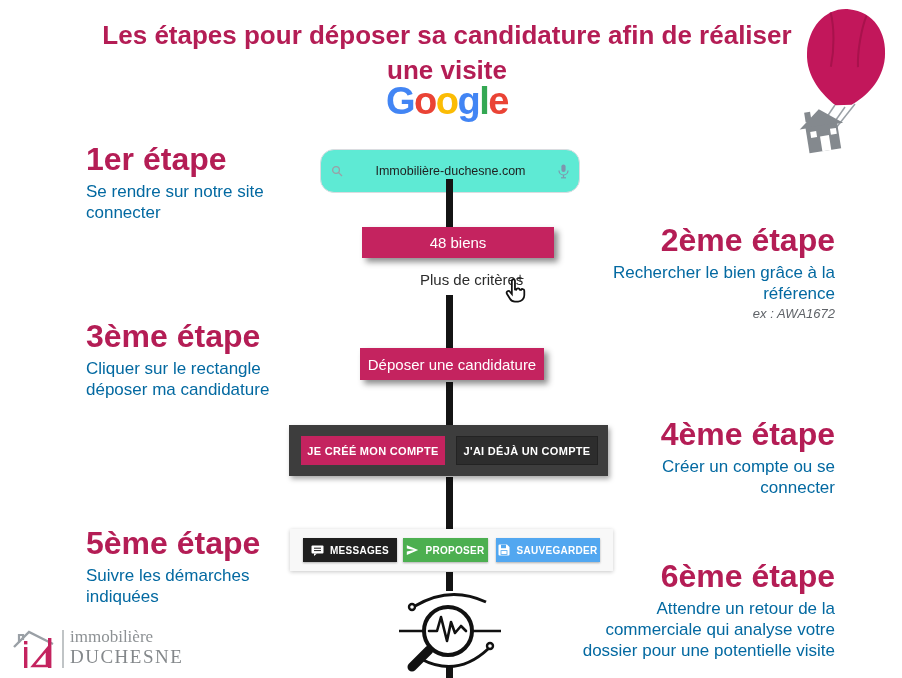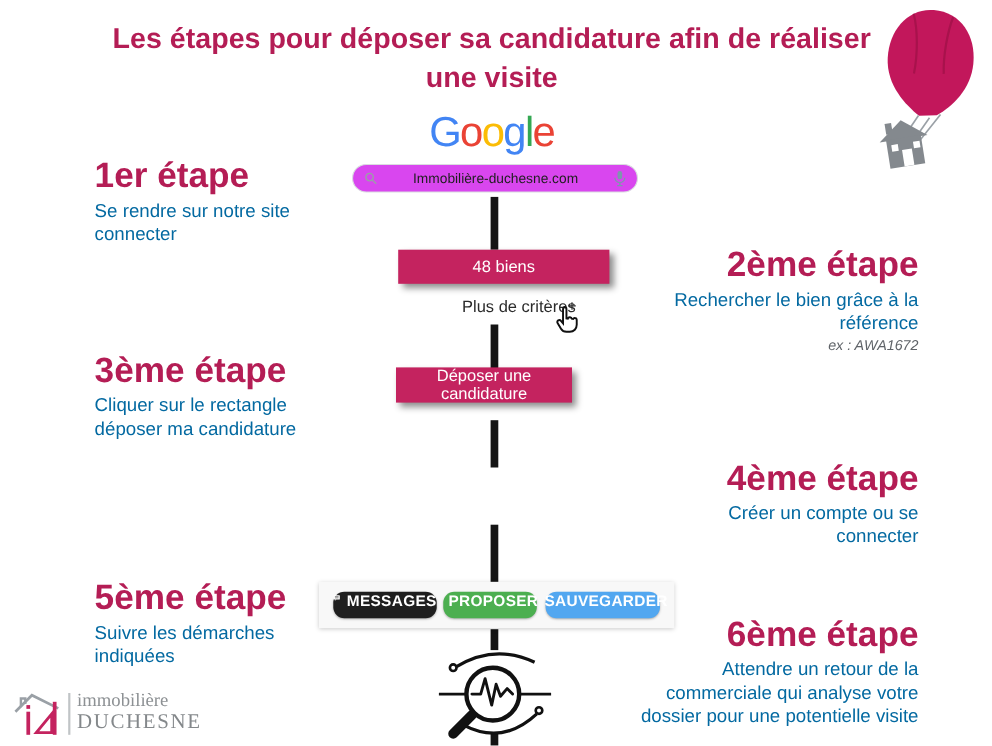--- a/index.html
+++ b/index.html
@@ -8,43 +8,43 @@
     position:relative; width:902px; height:678px; background:#ffffff;
     font-family:"Liberation Sans","DejaVu Sans",sans-serif; overflow:hidden;
   }
   
   .title {
     position:absolute; left:57px; top:18px; width:780px; text-align:center;
     color:#b41d55; font-weight:700; font-size:26px; line-height:35px;
   }
   
   .google {
-    position:absolute; left:297px; top:100px; width:300px; text-align:center;
-    font-size:38px; font-weight:400; letter-spacing:-1.5px;
+    position:absolute; left:297px; top:80px; width:300px; text-align:center;
+    font-size:38px; font-weight:700; letter-spacing:-1.5px;
   }
   .g-blue{color:#4285F4}.g-red{color:#EA4335}.g-yellow{color:#FBBC05}.g-green{color:#34A853}
   
   .searchbar{
-    position:absolute; left:320px; top:149px; width:260px; height:26px;
-    border:1px solid #dadce0; border-radius:14px; background:#d946ef;
+    position:absolute; left:320px; top:149px; width:260px; height:44px;
+    border:1px solid #dadce0; border-radius:14px; background:#5eead4;
     display:flex; align-items:center; padding:0 10px;
   }
   .searchbar .value{ flex:1; text-align:center; font-size:12.5px; color:#1f1f1f; }
   
   .tl{ position:absolute; left:446px; width:7px; background:#141414; }
   .tl1{top:179px;height:48px}.tl2{top:295px;height:53px}.tl3{top:382px;height:43px}
   .tl4{top:477px;height:52px}.tl5{top:572px;height:19px}.tl6{top:667px;height:11px}
   
   .pinkbtn{
     position:absolute; background:#c4235f; color:#fff; font-size:15px;
     display:flex; align-items:center; justify-content:center;
     box-shadow:4px 4px 6px rgba(0,0,0,.45); border:none; cursor:pointer;
   }
   .btn-biens{ left:362px; top:227px; width:192px; height:31px; }
-  .btn-candidature{ left:360px; top:334px; width:160px; height:32px; }
+  .btn-candidature{ left:360px; top:348px; width:184px; height:32px; }
   
   .criteres{ position:absolute; left:420px; top:271px; font-size:15px; color:#2b2b2b; cursor:pointer; }
   .criteres-plus{ position:absolute; left:516px; top:270px; font-size:14px; color:#2b2b2b; }
   .cursor-icon{ position:absolute; left:503px; top:277px; }
   
   .account-bar{
     position:absolute; left:289px; top:425px; width:319px; height:51px;
     background:#3d3d3d; box-shadow:2px 3px 5px rgba(0,0,0,.35);
   }
   .acc-btn{
@@ -53,23 +53,23 @@
     border:none; cursor:pointer;
   }
   .acc-create{ left:12px; width:144px; background:#c4235f; }
   .acc-have{ left:167px; width:142px; background:#2d2d2d; border:1px solid #232323; }
   
   .strip{
     position:absolute; left:290px; top:529px; width:323px; height:42px;
     background:#f8f8f8; box-shadow:0 1px 4px rgba(0,0,0,.22);
   }
   .strip-btn{
-    position:absolute; top:9px; height:24px; border-radius:10px; color:#fff;
-    font-size:14px; font-weight:700; letter-spacing:.3px;
-    display:flex; justify-content:center; gap:6px;
+    position:absolute; top:9px; height:24px; border-radius:0; color:#fff;
+    font-size:10px; font-weight:700; letter-spacing:.3px;
+    display:flex; align-items:center; justify-content:center; gap:6px;
     border:none; cursor:pointer; box-shadow:0 1px 2px rgba(0,0,0,.3);
   }
   .sb-messages{ left:13px; width:94px;  background:#1f1f1f; }
   .sb-proposer{ left:113px; width:85px; background:#4caf50; }
   .sb-sauvegarder{ left:206px; width:104px; background:#52a7f0; }
   
   .step{ position:absolute; }
   .step h2{ font-size:32px; font-weight:700; color:#b41d55; line-height:30px; }
   .step .body{ margin-top:7px; font-size:17px; color:#0369a1; line-height:21px; }
   .step .note{ font-size:13px; font-style:italic; color:#5f6368; margin-top:2px; }
@@ -147,20 +147,24 @@
   <button class="pinkbtn btn-biens">48 biens</button>
 
   <span class="criteres">Plus de critères</span>
   <span class="criteres-plus">+</span>
   <svg class="cursor-icon" width="26" height="28" viewBox="0 0 24 27">
     <path d="M9 2 c1.1 0 2 .9 2 2 v8 l1.2 .2 c.3-.8 1-1.3 1.9-1.2 .8 .1 1.4 .6 1.6 1.3 l1.1 .2 c.3-.6 1-1 1.7-.9 .9 .1 1.5 .8 1.5 1.7 v4.3 c0 3.4-2.5 6.1-6 6.1 h-3 c-2 0-3.8-1-4.8-2.7 l-3-4.9 c-.5-.8-.2-1.9 .6-2.4 .8-.5 1.8-.3 2.4 .5 l1.8 2.2 V4 c0-1.1 .9-2 2-2 z" fill="#ffffff" stroke="#111111" stroke-width="1.7"></path>
   </svg>
 
   <button class="pinkbtn btn-candidature">Déposer une candidature</button>
 
+  <div class="account-bar">
+    <button class="acc-btn acc-create">JE CRÉÉ MON COMPTE</button>
+    <button class="acc-btn acc-have">J'AI DÉJÀ UN COMPTE</button>
+  </div>
 
   <div class="strip">
     <button class="strip-btn sb-messages">
       <svg width="13" height="11" viewBox="0 0 13 11">
         <rect x="0.5" y="0.5" width="12" height="8" rx="1" fill="#ffffff"></rect>
         <path d="M3 8.5 L3 11 L6 8.5 Z" fill="#ffffff"></path>
         <line x1="3" y1="3.2" x2="10" y2="3.2" stroke="#1f1f1f" stroke-width="1"></line>
         <line x1="3" y1="5.6" x2="10" y2="5.6" stroke="#1f1f1f" stroke-width="1"></line>
       </svg>
       <span>MESSAGES</span>

